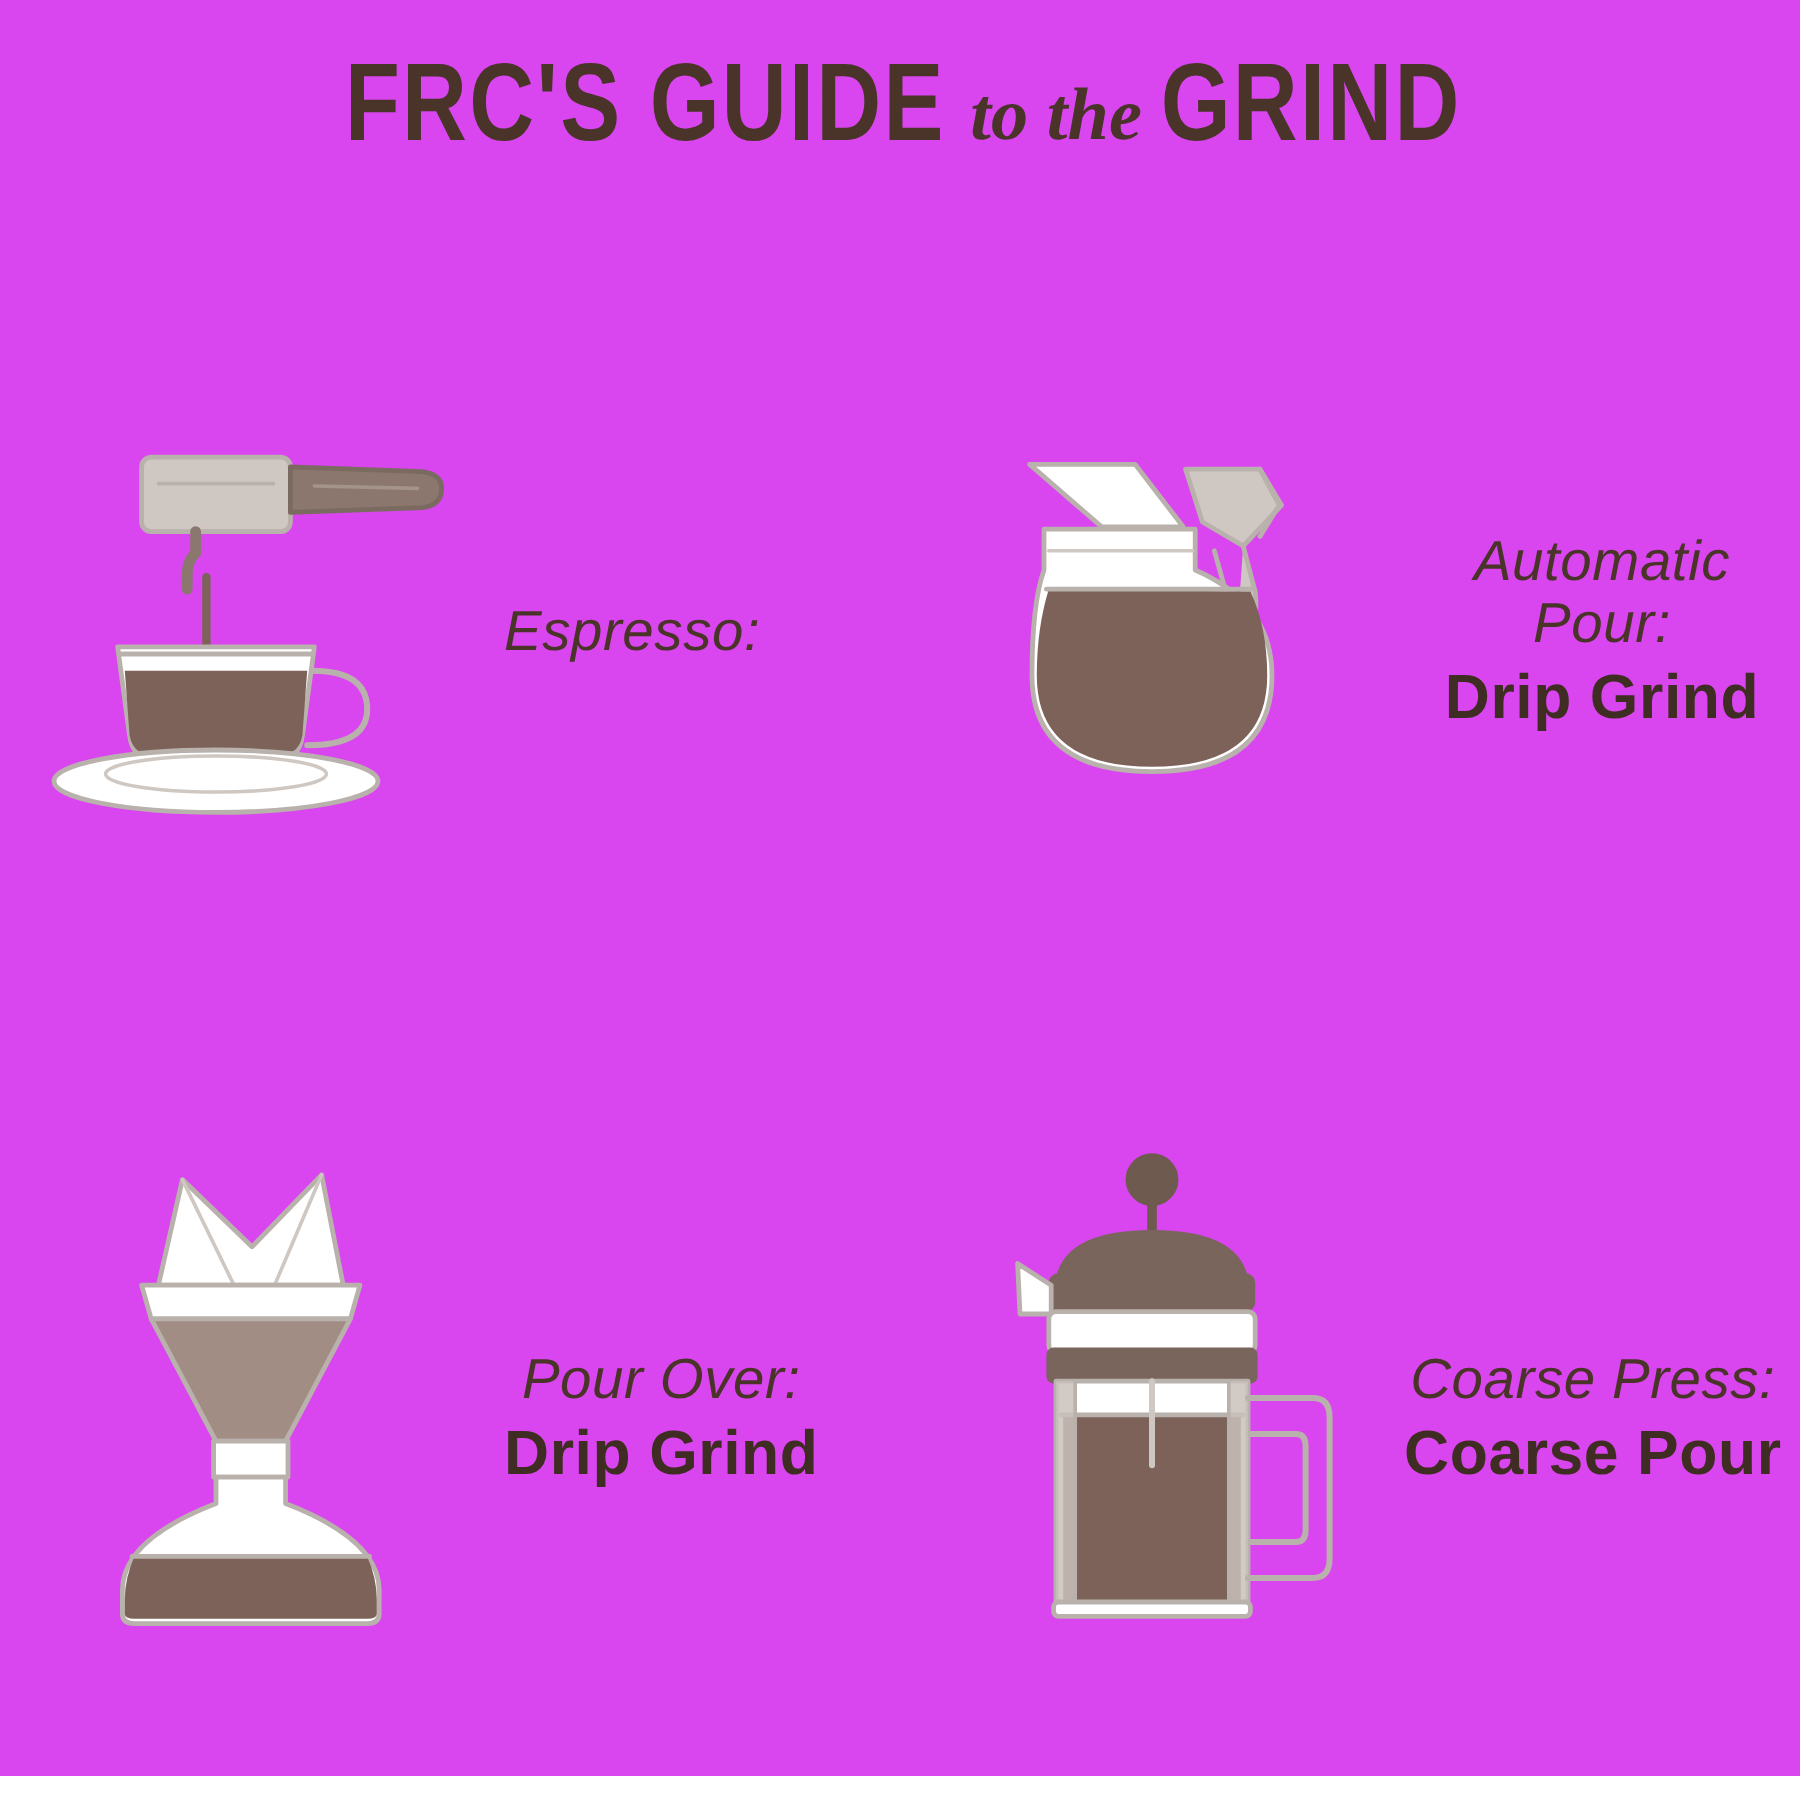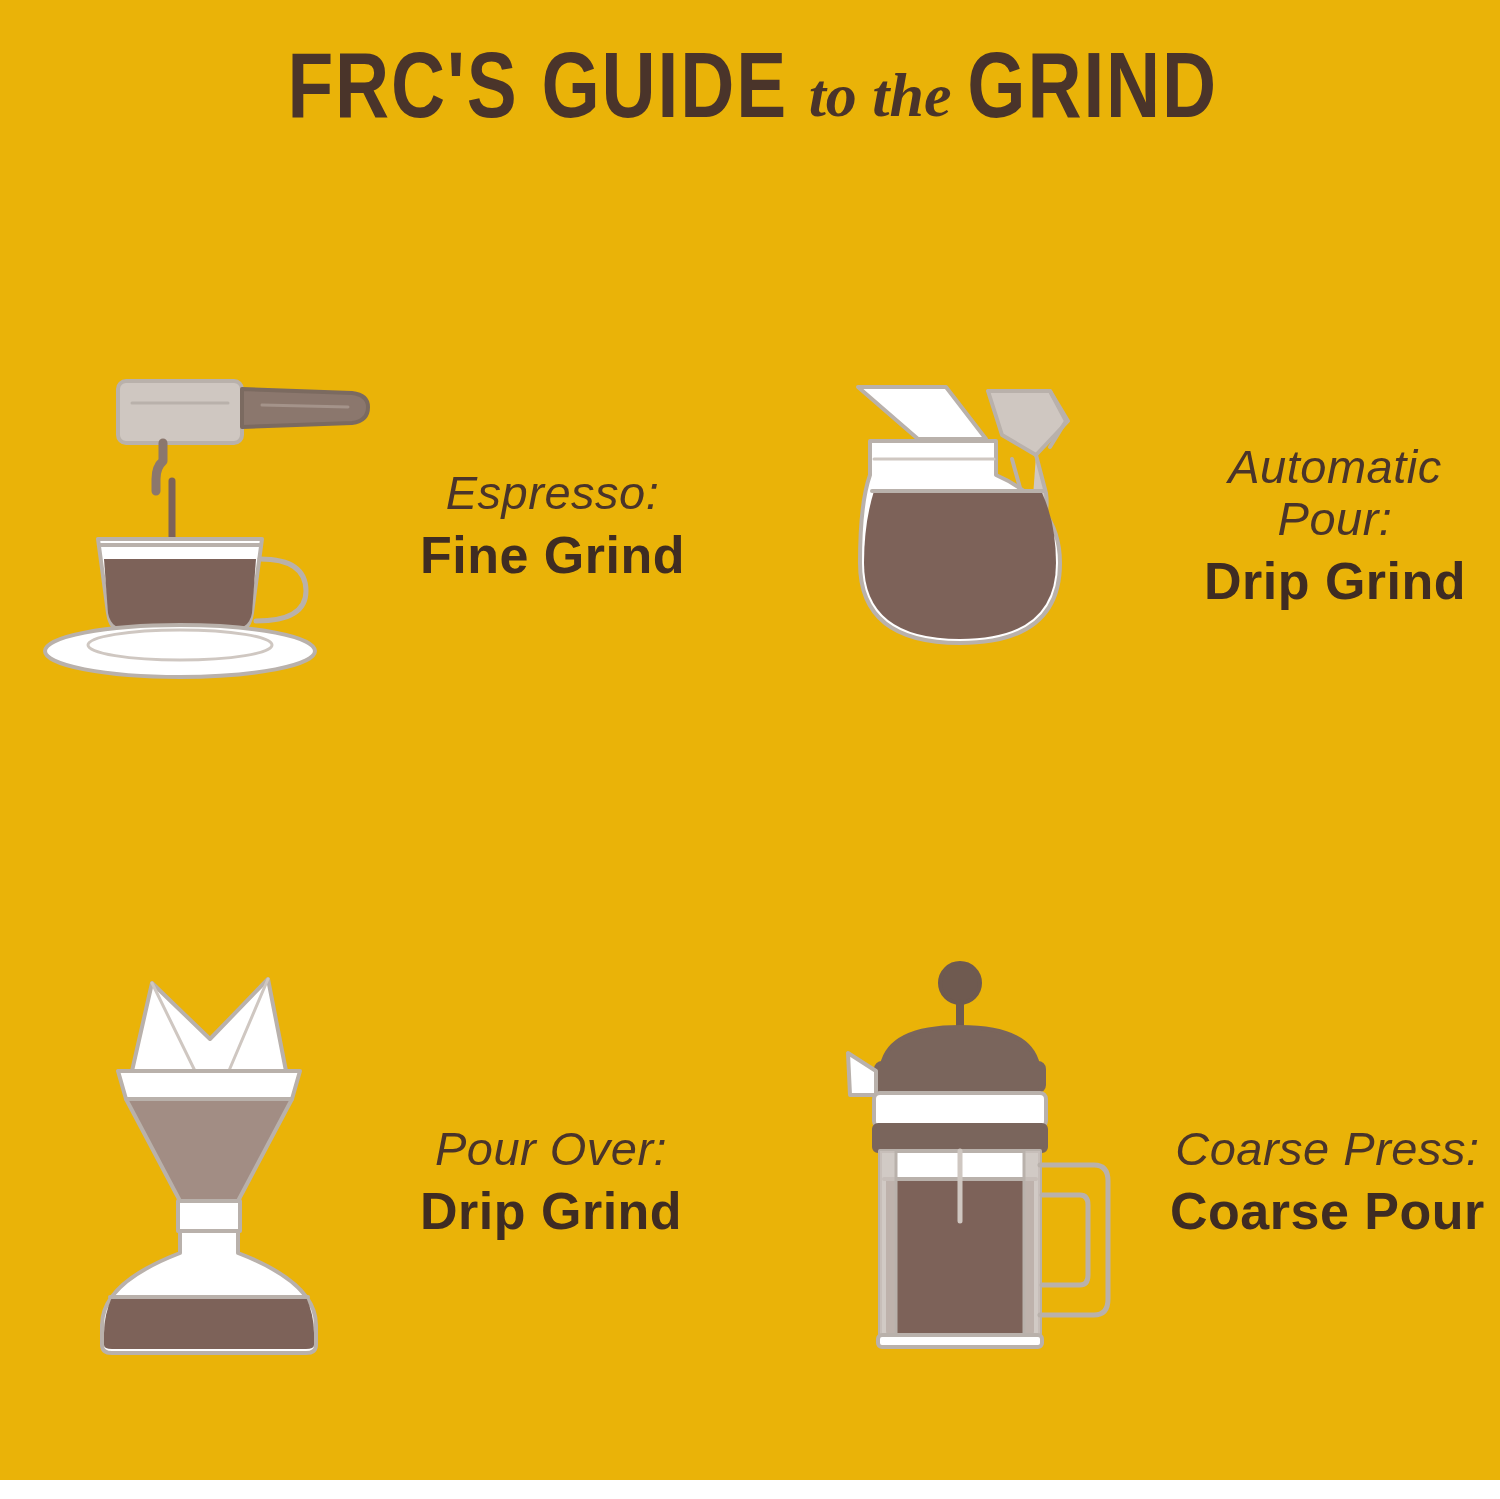--- a/index.html
+++ b/index.html
@@ -11,21 +11,21 @@
     width: 1500px;
     height: 1499px;
     font-family: "Liberation Sans", sans-serif;
     color: #4a342a;
     overflow: hidden;
   }
   .page {
     position: relative;
     width: 1500px;
     height: 1480px;
-    background: #eab308;
+    background: #d946ef;
   }
 
   
   .title {
     position: absolute;
     top: 48px;
     left: 0;
     width: 1500px;
     text-align: center;
     white-space: nowrap;
@@ -134,21 +134,20 @@
 
             <path d="M260 196 Q306 196 306 228 Q306 258 256 258" stroke="#b9b1ab" stroke-width="5" fill="none"></path>
 
             <ellipse cx="180" cy="288" rx="135" ry="26" fill="#ffffff" stroke="#b9b1ab" stroke-width="4"></ellipse>
             <ellipse cx="180" cy="282" rx="92" ry="15" fill="none" stroke="#cfc7c1" stroke-width="3"></ellipse>
           </g>
         </svg>
       </div>
       <div class="cap">
         <span class="method">Espresso:</span>
-        <span class="grind">Fine Grind</span>
       </div>
     </div>
 
     <div class="cell cell-drip">
       <div class="art">
         <svg width="420" height="340" viewBox="0 0 420 340" xmlns="http://www.w3.org/2000/svg">
           <g fill="none" stroke="#b9b1ab" stroke-width="4" stroke-linejoin="round" stroke-linecap="round">
 
             <path d="M108 24 L168 76 L236 76 L196 24 Z" fill="#ffffff" stroke="#b9b1ab"></path>
             <path d="M238 28 L300 28 L318 58 L286 92 L252 72 Z" fill="#cfc7c1" stroke="#b9b1ab"></path>

